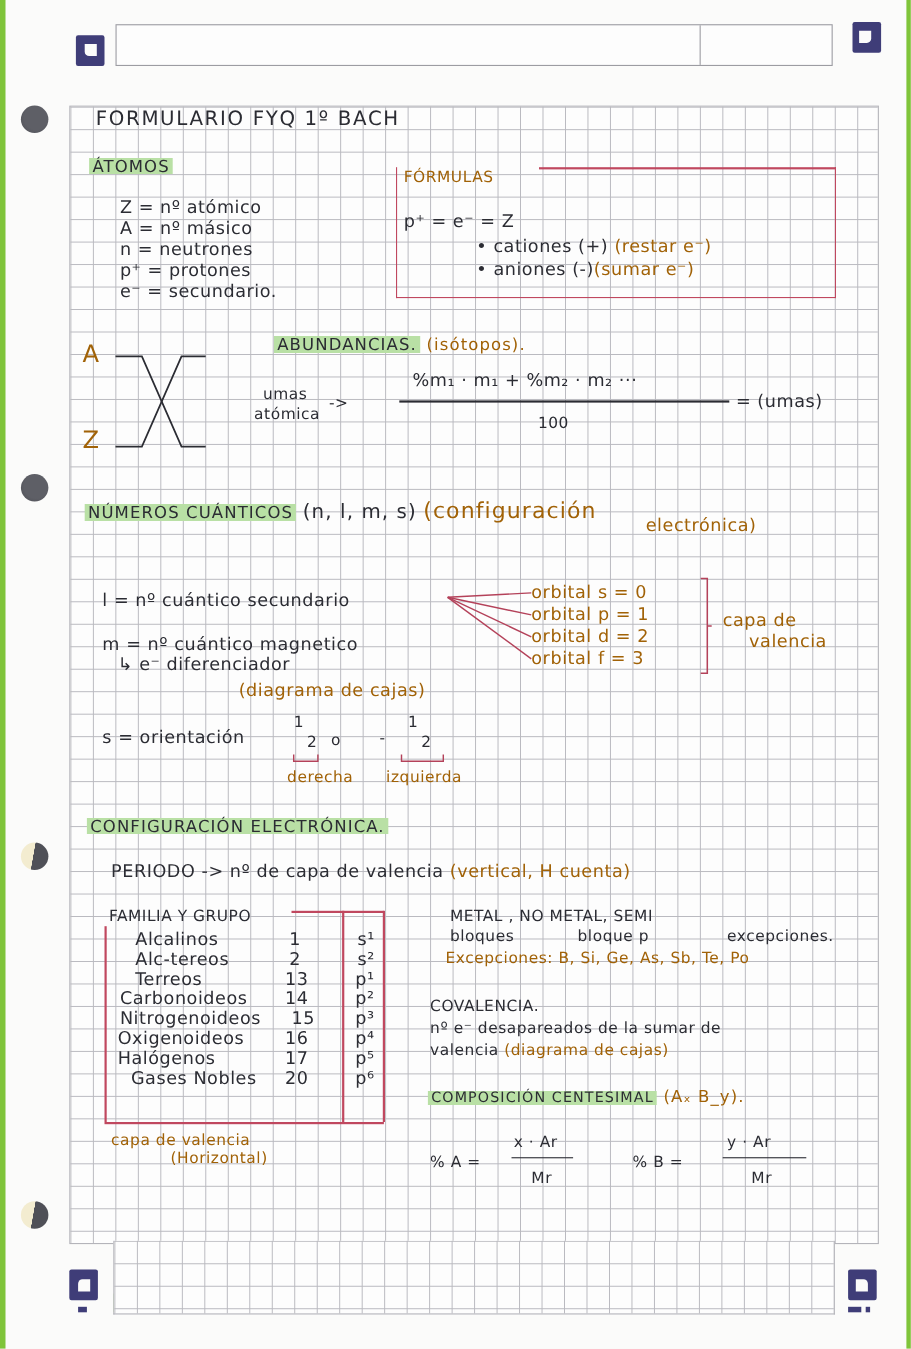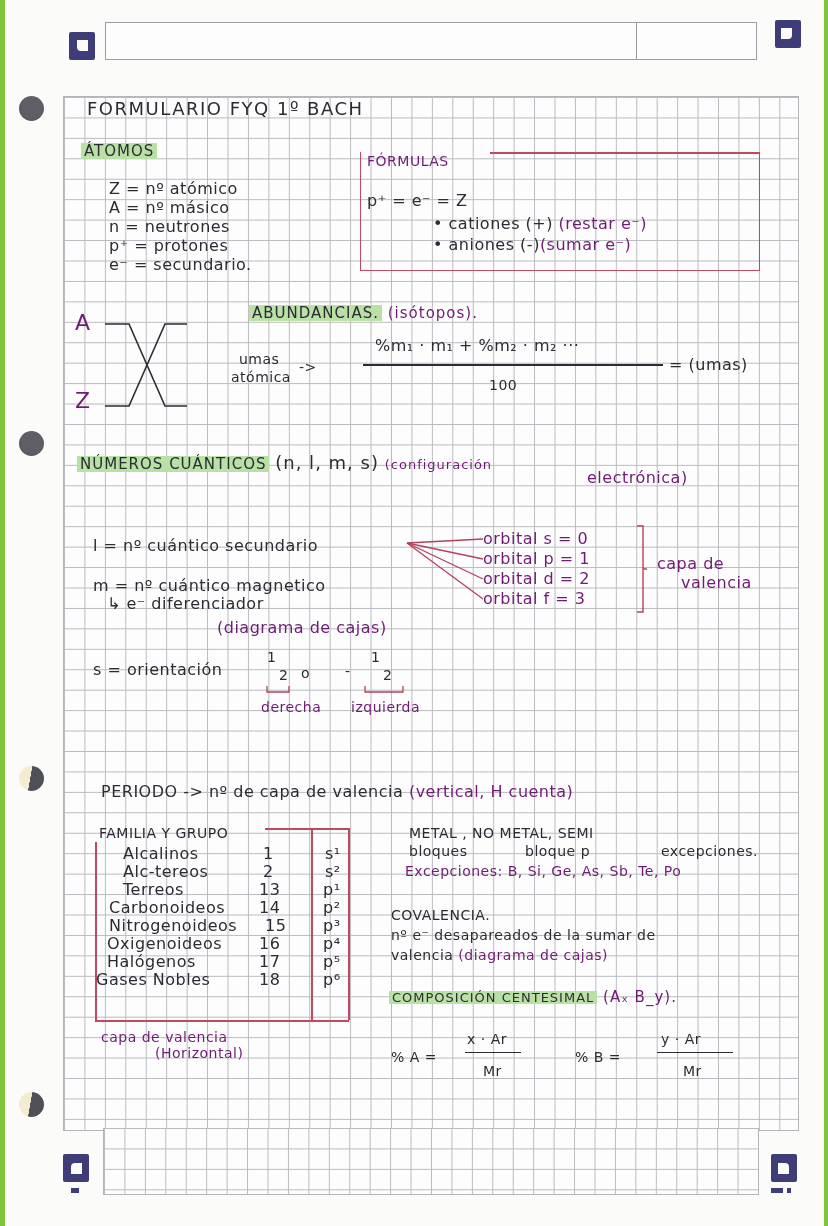--- a/index.html
+++ b/index.html
@@ -47,21 +47,21 @@
   }
   .hole.half { background:linear-gradient(100deg, #f3ecd0 45%, #4f5057 46%); }
   .green-tab { position:absolute; width:16px; height:17px; background:#7fc43a; }
   .small-mark { position:absolute; height:5px; background:#3f3d78; }
 
   .t {
     position:absolute; white-space:nowrap; line-height:1;
     font-family:"DejaVu Sans", sans-serif; letter-spacing:0.5px;
   }
   .ink { color:#2b2c33; }
-  .red { color:#701a75; }
+  .red { color:#a16207; }
   .h-title { font-size:18px; letter-spacing:1.5px; }
   .hl { background:linear-gradient(to bottom, transparent 8%, #b9e0a5 8%, #b9e0a5 92%, transparent 92%); padding:0 3px; }
   .hs { font-size:15px; letter-spacing:1px; }
   .b { font-size:16px; }
   .s { font-size:14px; }
   .redbox { position:absolute; border:1.5px solid #c0485f; }
   .line { position:absolute; background:#2b2c33; height:1.5px; }
   .rline { position:absolute; background:#c0485f; }
   svg { position:absolute; overflow:visible; }
 </style>
@@ -126,21 +126,21 @@
   <div class="t ink s" style="left:226px;top:370px">atómica</div>
   <div class="t ink s" style="left:294px;top:360px">-&gt;</div>
   <div class="t ink b" style="left:370px;top:338px">%m₁ · m₁ + %m₂ · m₂ ···</div>
   <div class="line" style="left:358px;top:364px;width:300px"></div>
   <div class="t ink s" style="left:484px;top:378px">100</div>
   <div class="t ink b" style="left:664px;top:357px">= (umas)</div>
 
   <div class="t hs" style="left:72px;top:454px">
     <span class="ink hl">NÚMEROS CUÁNTICOS</span>
     <span class="ink" style="font-size:18px">(n, l, m, s)</span>
-    <span class="red" style="font-size:13px">(configuración</span>
+    <span class="red" style="font-size:20px">(configuración</span>
   </div>
   <div class="t red b" style="left:582px;top:470px">electrónica)</div>
   <div class="t ink b" style="left:88px;top:538px">l = nº cuántico secundario</div>
   <div class="t ink b" style="left:88px;top:578px">m = nº cuántico magnetico</div>
   <div class="t ink b" style="left:102px;top:596px">↳ e⁻ diferenciador</div>
   <div class="t red b" style="left:212px;top:620px">(diagrama de cajas)</div>
 
   <svg style="left:402px;top:535px" width="80" height="72">
     <line x1="0" y1="8" x2="76" y2="4" stroke="#b4425a" stroke-width="1.3"></line>
     <line x1="0" y1="8" x2="76" y2="24" stroke="#b4425a" stroke-width="1.3"></line>
@@ -164,20 +164,21 @@
   <div class="t ink s" style="left:340px;top:664px">-</div>
   <div class="t ink s" style="left:366px;top:650px">1</div>
   <div class="t ink s" style="left:378px;top:668px">2</div>
   <svg style="left:262px;top:686px" width="140" height="8">
     <path d="M0,0 L0,6 L22,6 L22,0" fill="none" stroke="#b4425a" stroke-width="1.3"></path>
     <path d="M98,0 L98,6 L136,6 L136,0" fill="none" stroke="#b4425a" stroke-width="1.3"></path>
   </svg>
   <div class="t red s" style="left:256px;top:700px">derecha</div>
   <div class="t red s" style="left:346px;top:700px">izquierda</div>
 
+  <div class="t ink hs" style="left:74px;top:744px"><span class="hl">CONFIGURACIÓN ELECTRÓNICA.</span></div>
   <div class="t b" style="left:96px;top:784px">
     <span class="ink">PERIODO -&gt; nº de capa de valencia</span>
     <span class="red">(vertical, H cuenta)</span>
   </div>
 
   <div class="t ink s" style="left:94px;top:826px">FAMILIA Y GRUPO</div>
   <div class="rline" style="left:260px;top:828px;width:84px;height:1.5px"></div>
   <div class="rline" style="left:90px;top:842px;width:1.5px;height:178px"></div>
   <div class="rline" style="left:306px;top:828px;width:1.5px;height:192px"></div>
   <div class="rline" style="left:343px;top:828px;width:1.5px;height:192px"></div>
@@ -204,22 +205,22 @@
   <div class="t ink b" style="left:318px;top:918px">p³</div>
 
   <div class="t ink b" style="left:102px;top:936px">Oxigenoideos</div>
   <div class="t ink b" style="left:254px;top:936px">16</div>
   <div class="t ink b" style="left:318px;top:936px">p⁴</div>
 
   <div class="t ink b" style="left:102px;top:954px">Halógenos</div>
   <div class="t ink b" style="left:254px;top:954px">17</div>
   <div class="t ink b" style="left:318px;top:954px">p⁵</div>
 
-  <div class="t ink b" style="left:91px;top:972px">Gases Nobles</div>
-  <div class="t ink b" style="left:254px;top:972px">18</div>
+  <div class="t ink b" style="left:114px;top:972px">Gases Nobles</div>
+  <div class="t ink b" style="left:254px;top:972px">20</div>
   <div class="t ink b" style="left:318px;top:972px">p⁶</div>
 
   <div class="t red s" style="left:96px;top:1030px">capa de valencia</div>
   <div class="t red s" style="left:150px;top:1046px">(Horizontal)</div>
 
   <div class="t ink s" style="left:404px;top:826px">METAL , NO METAL, SEMI</div>
   <div class="t ink s" style="left:404px;top:844px">bloques</div>
   <div class="t ink s" style="left:520px;top:844px">bloque p</div>
   <div class="t ink s" style="left:656px;top:844px">excepciones.</div>
   <div class="t red s" style="left:400px;top:864px">Excepciones: B, Si, Ge, As, Sb, Te, Po</div>

